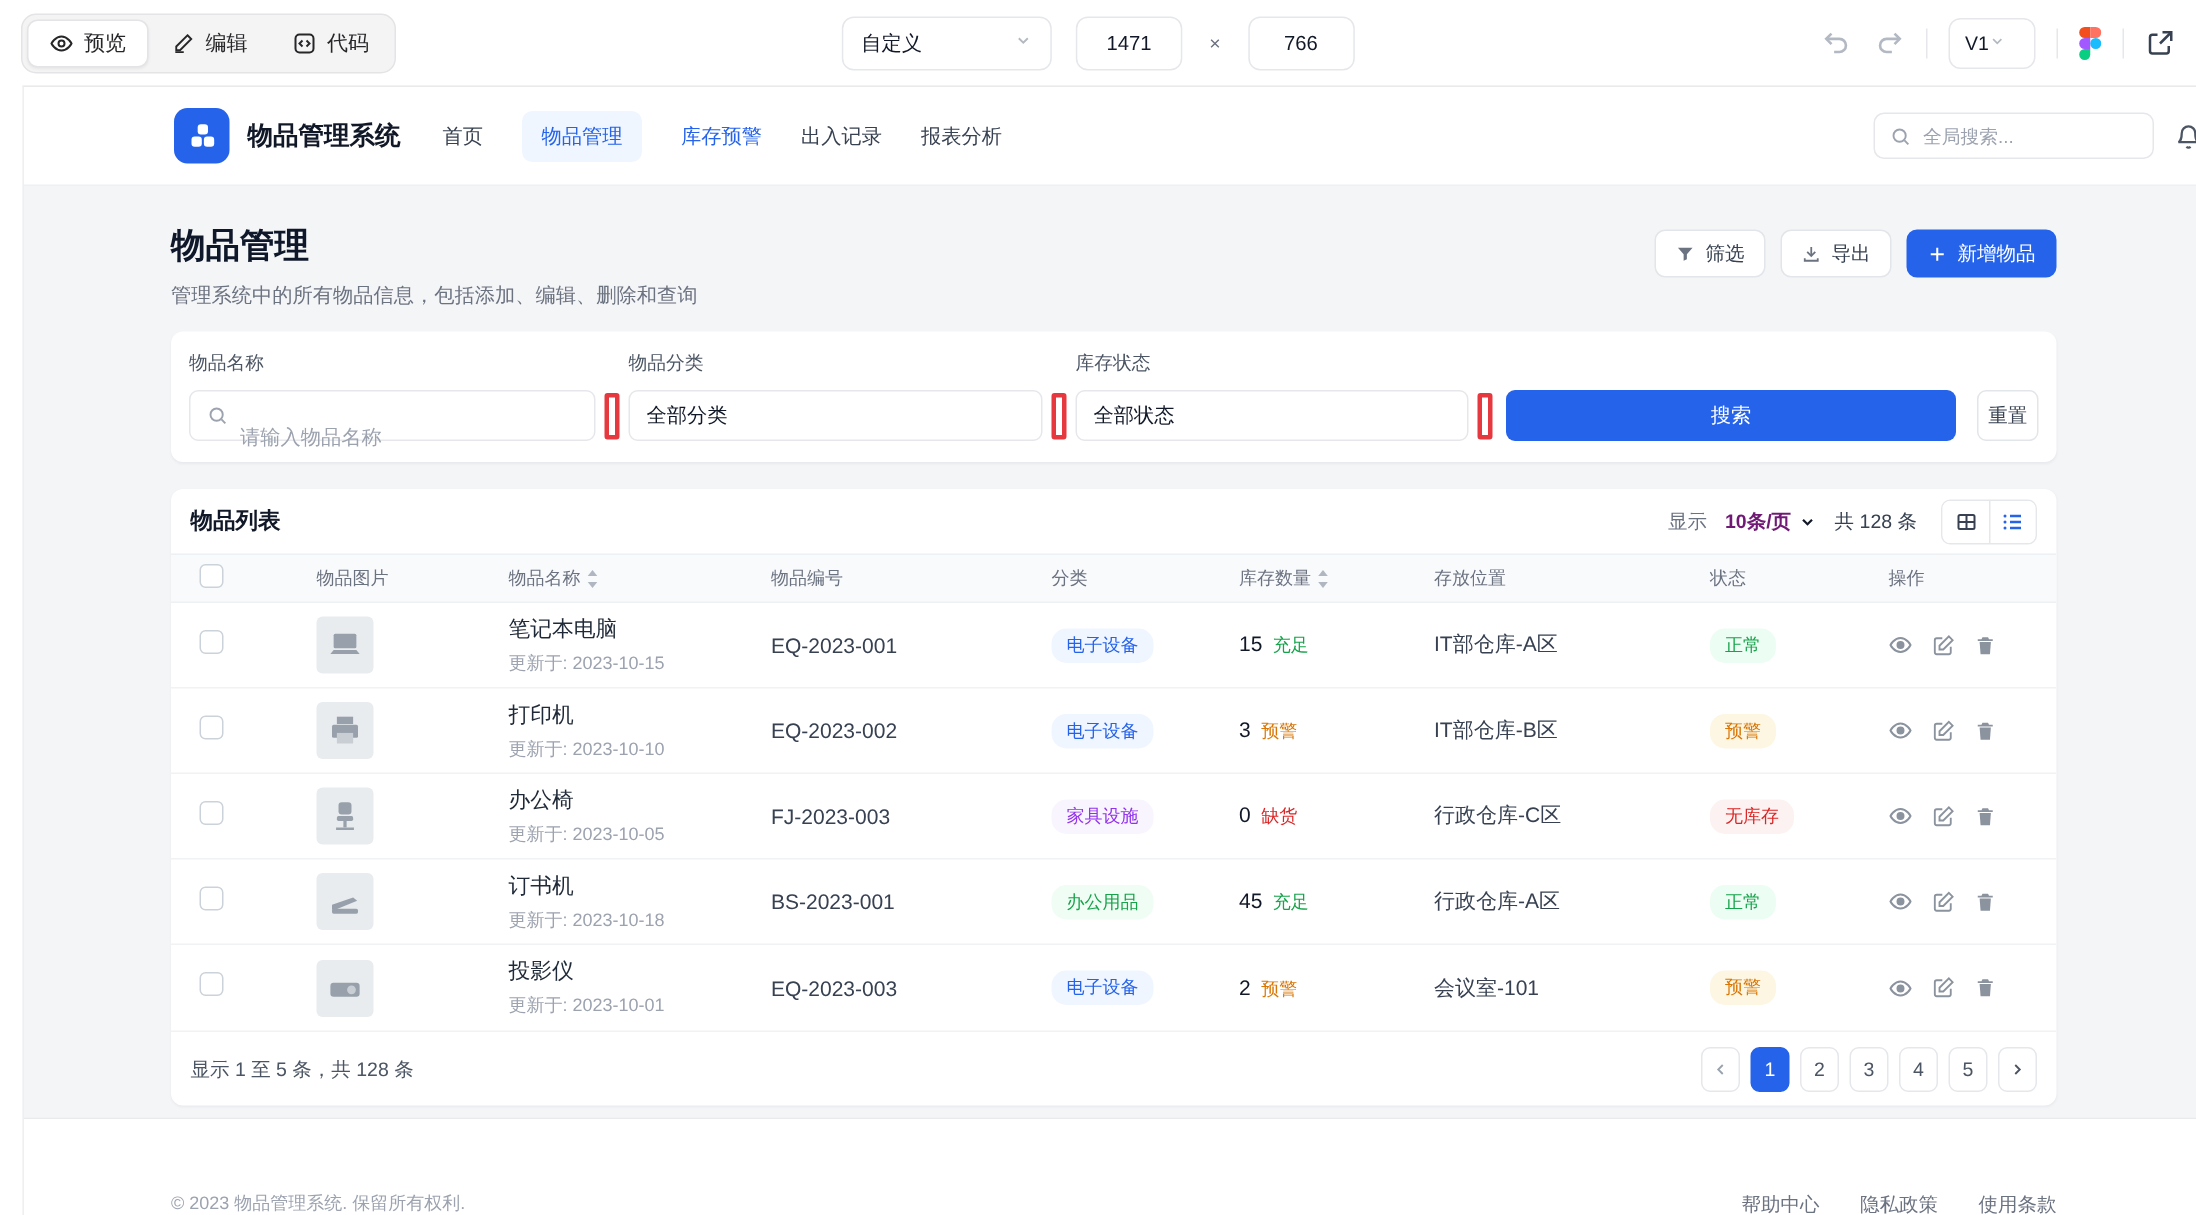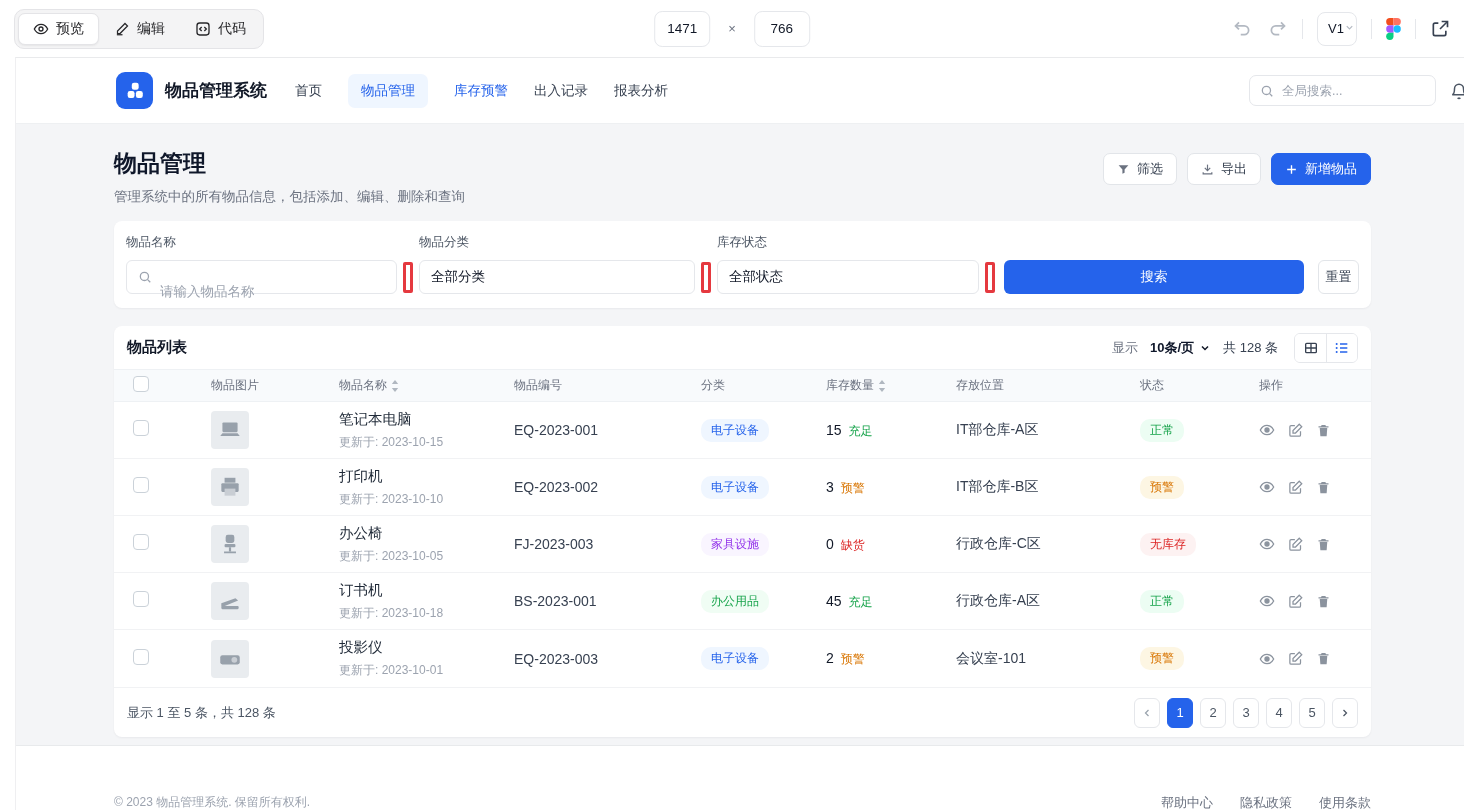--- a/index.html
+++ b/index.html
@@ -8,27 +8,27 @@
   .screen { position:relative; width:1464px; height:810px; overflow:hidden; }
 
   
   .toolbar { position:absolute; top:0; left:0; width:100%; height:57px; background:#fff; display:flex; align-items:center; padding:0 14px; }
   .seg-group { display:flex; align-items:center; background:#f4f4f5; border:1px solid #e4e4e7; border-radius:10px; padding:3px; gap:2px; }
   .seg { display:flex; align-items:center; gap:7px; padding:6px 14px; border:none; background:transparent; border-radius:7px; font-size:14px; color:#27272a; cursor:pointer; font-family:inherit; }
   .seg.active { background:#fff; border:1px solid #e4e4e7; box-shadow:0 1px 2px rgba(0,0,0,.06); }
   .seg svg { display:block; }
   .toolbar-center { position:absolute; left:50%; transform:translateX(-50%); display:flex; align-items:center; gap:16px; }
   .tb-select { display:flex; align-items:center; justify-content:space-between; width:140px; height:36px; border:1px solid #e5e7eb; border-radius:8px; padding:0 12px; font-size:13.5px; color:#111827; background:#fff; cursor:pointer; }
-  .dim-input { width:56px; height:36px; border:1px solid #e5e7eb; border-radius:8px; text-align:center; font-size:13.5px; color:#111827; font-family:inherit; background:#fff; }
+  .dim-input { width:71px; height:36px; border:1px solid #e5e7eb; border-radius:8px; text-align:center; font-size:13.5px; color:#111827; font-family:inherit; background:#fff; }
   .dim-x { color:#6b7280; font-size:13px; margin:0 2px; }
   .toolbar-right { margin-left:auto; display:flex; align-items:center; gap:14px; }
   .icon-btn { background:none; border:none; cursor:pointer; display:flex; align-items:center; color:#b3b9c2; padding:0; }
   .icon-btn.dark { color:#374151; }
   .vdiv { width:1px; height:20px; background:#e5e7eb; }
-  .ver-select { display:flex; align-items:center; justify-content:flex-start; width:40px; height:34px; border:1px solid #e5e7eb; border-radius:8px; padding:0 10px; font-size:13px; color:#111827; background:#fff; cursor:pointer; }
+  .ver-select { display:flex; align-items:center; justify-content:flex-start; width:58px; height:34px; border:1px solid #e5e7eb; border-radius:8px; padding:0 10px; font-size:13px; color:#111827; background:#fff; cursor:pointer; }
 
   
   .frame { position:absolute; top:57px; left:15px; width:1449px; height:753px; background:#f4f5f7; border-top:1px solid #e9eaec; border-left:1px solid #efeff1; overflow:hidden; }
 
   .app-header { height:66px; background:#fff; border-bottom:1px solid #eef0f2; display:flex; align-items:center; padding:0 0 0 100px; }
   .logo-box { width:37px; height:37px; border-radius:9px; background:#2563eb; display:flex; align-items:center; justify-content:center; flex:0 0 auto; }
   .app-title { font-size:17px; font-weight:bold; color:#111827; margin:0 28px 0 12px; white-space:nowrap; }
   .main-nav { display:flex; align-items:center; gap:26px; }
   .nav-item { font-size:13.5px; color:#374151; text-decoration:none; cursor:pointer; white-space:nowrap; }
   .nav-item.active { color:#2563eb; background:#eff6ff; padding:8px 13px; border-radius:7px; }
@@ -59,21 +59,21 @@
   .w-name { width:271px; } .w-cat { width:276px; } .w-status { width:262px; }
   .tofu { width:10px; height:31px; border:3px solid #e5393f; border-radius:2px; margin:0 6px 1px; flex:0 0 auto; }
   .btn-search { flex:1; height:34px; margin-left:3px; background:#2563eb; color:#fff; border:none; border-radius:6px; font-size:13.5px; cursor:pointer; font-family:inherit; }
   .btn-reset { width:41px; height:34px; margin-left:14px; background:#fff; color:#374151; border:1px solid #e2e5e9; border-radius:6px; font-size:13px; cursor:pointer; font-family:inherit; }
 
   
   .list-card { margin-top:18px; overflow:hidden; }
   .list-head { height:43px; display:flex; align-items:center; justify-content:space-between; padding:0 13px; }
   .list-title { font-size:15px; font-weight:bold; color:#111827; }
   .list-controls { display:flex; align-items:center; gap:12px; font-size:13px; color:#6b7280; }
-  .psize { display:flex; align-items:center; gap:5px; color:#0f172a; font-weight:bold; cursor:pointer; }
+  .psize { display:flex; align-items:center; gap:5px; color:#701a75; font-weight:bold; cursor:pointer; }
   .total-count { color:#374151; }
   .view-toggle { display:flex; border:1px solid #e5e7eb; border-radius:6px; overflow:hidden; margin-left:4px; }
   .view-toggle button { width:31px; height:28px; background:#fff; border:none; display:flex; align-items:center; justify-content:center; cursor:pointer; color:#374151; }
   .view-toggle button + button { border-left:1px solid #e5e7eb; color:#2563eb; }
 
   .row-grid { display:grid; grid-template-columns:78px 128px 175px 187px 125px 130px 184px 119px 1fr; align-items:center; padding-left:19px; }
   .thead { height:33px; background:#f8fafc; border-top:1px solid #eef1f4; border-bottom:1px solid #eef1f4; font-size:12px; color:#6b7280; }
   .th-sort { display:inline-flex; align-items:center; gap:4px; }
   .trow { height:57px; border-bottom:1px solid #f1f2f4; }
   .checkbox { width:16px; height:16px; border:1.5px solid #cbd2d9; border-radius:4px; background:#fff; display:inline-block; cursor:pointer; }
@@ -136,20 +136,26 @@
             <svg width="16" height="16" viewBox="0 0 24 24" fill="none" stroke="currentColor" stroke-width="2">
               <rect x="3" y="3" width="18" height="18" rx="4"></rect>
               <path d="M10 9l-3 3 3 3M14 9l3 3-3 3"></path>
             </svg>
           </span>
         <span>代码</span>
       </button>
     </div>
 
     <div class="toolbar-center">
+      <div class="tb-select">
+        <span>自定义</span>
+        <span><svg width="12" height="12" viewBox="0 0 24 24" fill="none" stroke="#b3b9c2" stroke-width="2.5">
+              <path d="M6 9l6 6 6-6"></path>
+            </svg></span>
+      </div>
       <input class="dim-input" value="1471" style="">
       <span class="dim-x">×</span>
       <input class="dim-input" value="766" style="">
     </div>
 
     <div class="toolbar-right">
       <button class="icon-btn">
           <svg width="21" height="21" viewBox="0 0 24 24" fill="none" stroke="currentColor" stroke-width="2">
             <path d="M8 5L4 9l4 4"></path>
             <path d="M4 9h10a5 5 0 0 1 0 10h-4"></path>

